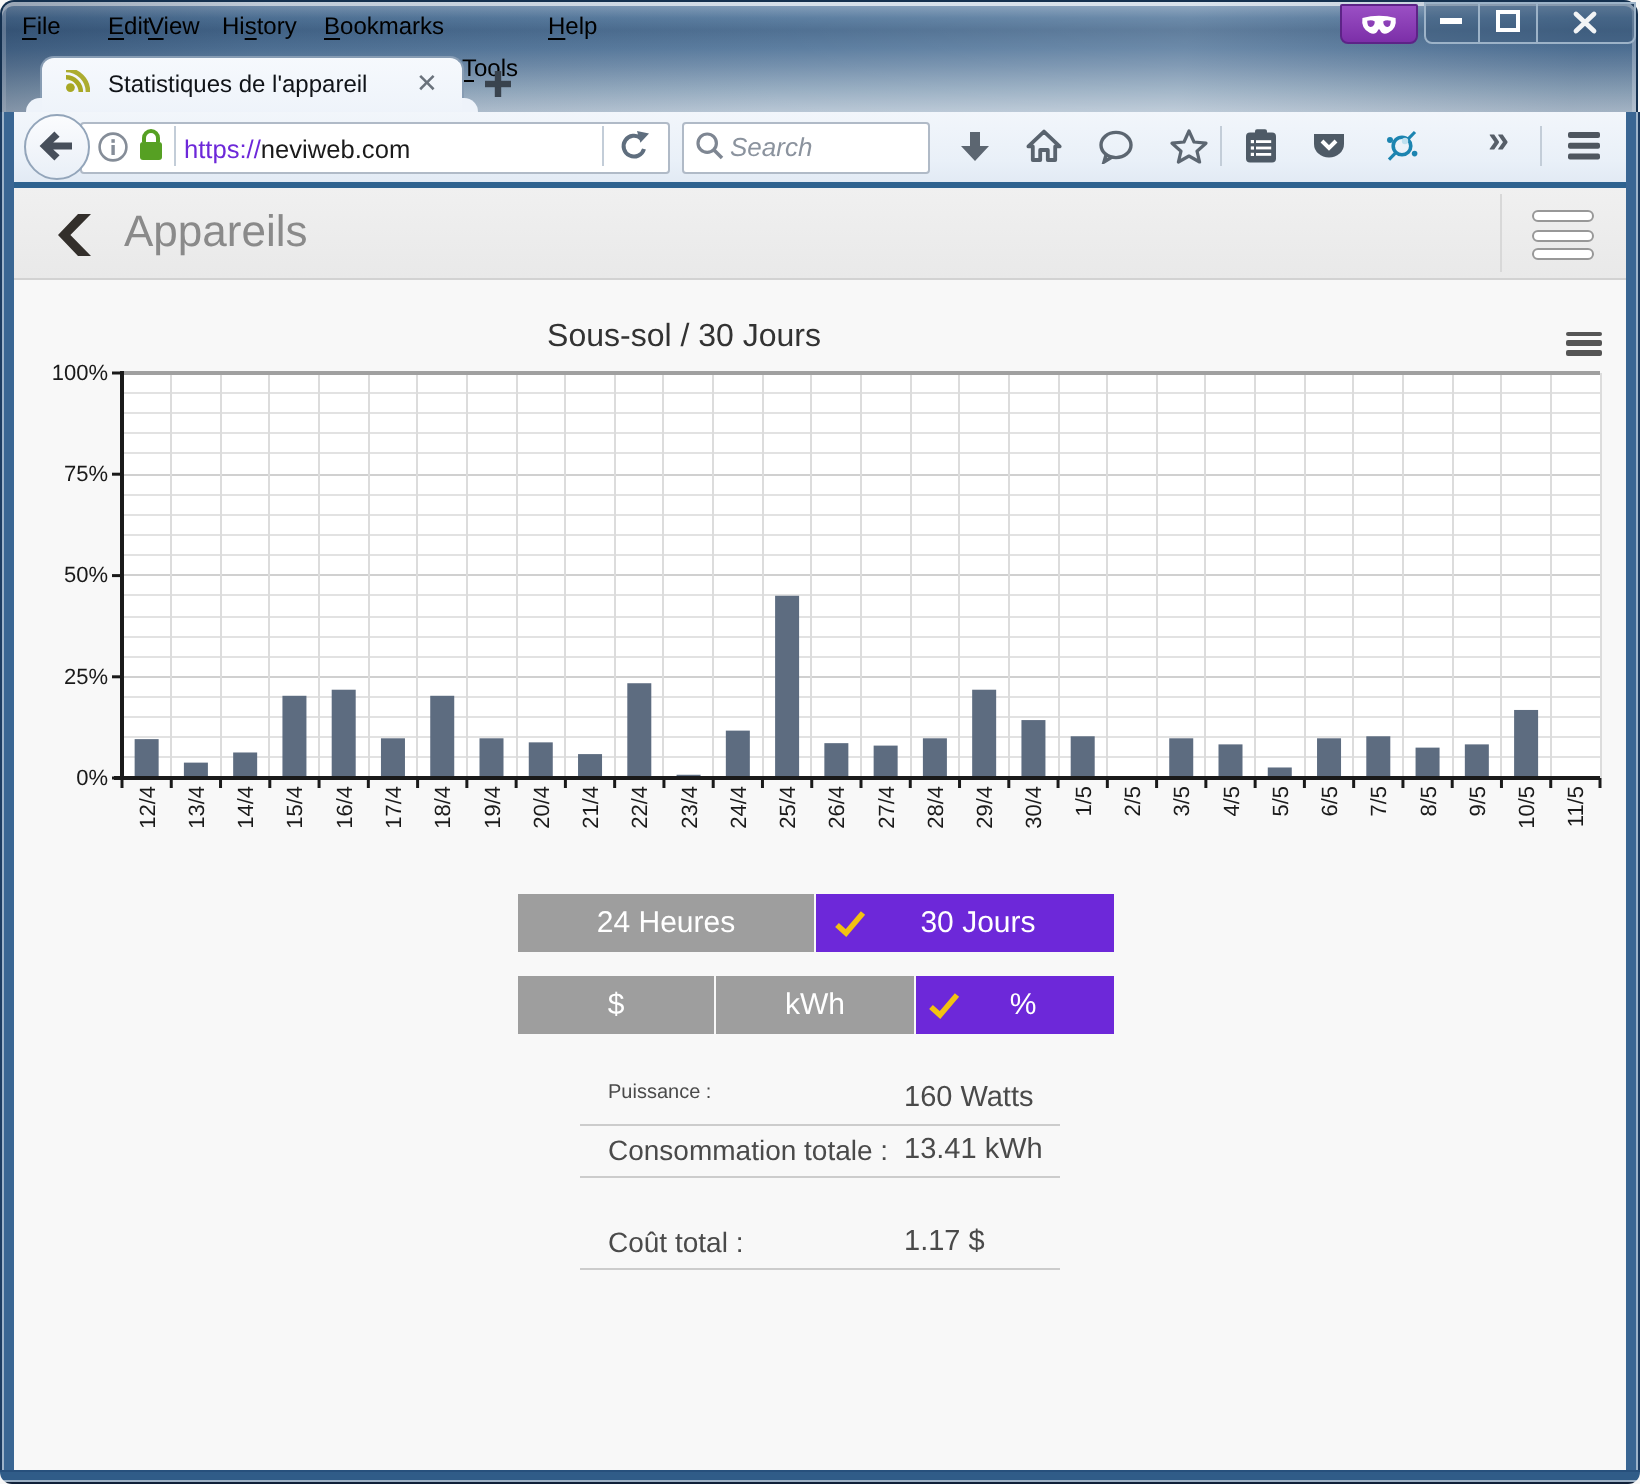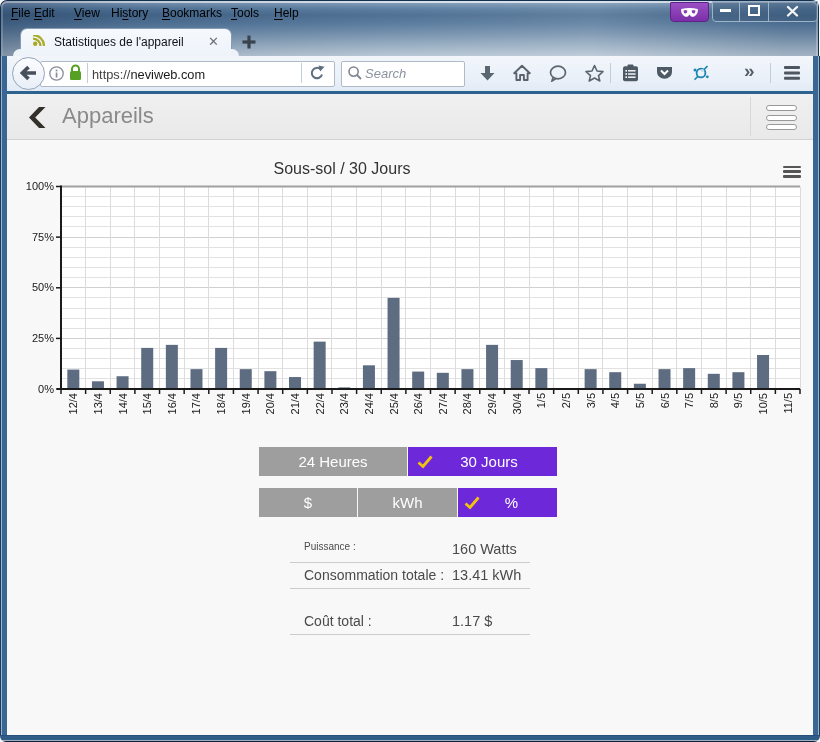--- a/index.html
+++ b/index.html
@@ -49,25 +49,25 @@
 .tv{position:absolute;left:162px;top:5.5px;}
 
 #bleft{left:0;top:56px;width:7px;height:678.5px;background:linear-gradient(90deg,#1c3b60 0 1px,#9db3c9 1px 2px,#3a6693 2px 7px);}
 #bright{left:813px;top:56px;width:7px;height:678.5px;background:linear-gradient(90deg,#3a6693 0 5px,#9db3c9 5px 6px,#1c3b60 6px 7px);}
 #bbottom{left:0;top:734.5px;width:820px;height:7.5px;background:linear-gradient(180deg,#27507c 0 1px,#305c88 1px 5px,#9cb0c4 5px 6px,#102139 6px 7.5px);border-radius:0 0 6px 6px;}
 </style></head>
 <body>
 
 <div class="abs" id="chrome"></div>
 <div class="abs menuitem" style="left:11px;"><span class="mn">F</span>ile</div>
-<div class="abs menuitem" style="left:34px;"><span class="mn">E</span>dit</div>
+<div class="abs menuitem" style="left:54px;"><span class="mn">E</span>dit</div>
 <div class="abs menuitem" style="left:74px;"><span class="mn">V</span>iew</div>
 <div class="abs menuitem" style="left:111px;">Hi<span class="mn">s</span>tory</div>
 <div class="abs menuitem" style="left:162px;"><span class="mn">B</span>ookmarks</div>
-<div class="abs menuitem" style="left:231px;"><span class="mn">T</span>ools</div>
+<div class="abs menuitem" style="left:231px;margin-top:21px;"><span class="mn">T</span>ools</div>
 <div class="abs menuitem" style="left:274px;"><span class="mn">H</span>elp</div>
 <div class="abs" id="maskbtn">
 <svg width="37" height="19" viewBox="0 0 37 19">
       <path fill="#fff" fill-rule="evenodd" d="M10.2 6.0 Q18.5 3.8 26.8 6.0 Q27.6 11.2 23.2 13.4 Q20.3 14.7 19.1 12.2 Q18.5 11.0 17.9 12.2 Q16.7 14.7 13.8 13.4 Q9.4 11.2 10.2 6.0 Z M12.6 7.4 Q14.8 6.6 16.4 7.7 Q16.3 10.1 14.4 10.5 Q12.6 10.6 12.6 7.4 Z M24.4 7.4 Q22.2 6.6 20.6 7.7 Q20.7 10.1 22.6 10.5 Q24.4 10.6 24.4 7.4 Z"></path>
     </svg>
 </div>
 <div class="abs" id="winbtns">
  <div class="wb" style="width:26px;"><svg width="26" height="17">
         <rect x="7" y="7" width="11" height="3" fill="#ffffff"></rect>
       </svg></div>
@@ -102,21 +102,21 @@
 <svg class="abs" style="left:49px;top:65.5px;" width="15" height="15" viewBox="0 0 15 15">
     <circle cx="7.5" cy="7.5" r="6.7" fill="none" stroke="#858d98" stroke-width="1.3"></circle>
     <rect x="6.7" y="6.5" width="1.7" height="5" fill="#858d98"></rect>
     <rect x="6.7" y="3.6" width="1.7" height="1.8" fill="#858d98"></rect>
   </svg>
 <svg class="abs" style="left:69px;top:64px;" width="13" height="17" viewBox="0 0 13 17">
     <path d="M3 7 L3 5 A3.5 3.5 0 0 1 10 5 L10 7" fill="none" stroke="#56a023" stroke-width="2"></path>
     <rect x="1" y="7" width="11" height="9" rx="1.5" fill="#56a023"></rect>
   </svg>
 <div class="abs toolsep" style="left:87px;"></div>
-<div class="abs" id="urltext"><span style="color:#404040;">https://</span>neviweb.com</div>
+<div class="abs" id="urltext"><span style="color:#6d28d9;">https://</span>neviweb.com</div>
 <div class="abs toolsep" style="left:301px;"></div>
 <svg class="abs" style="left:309px;top:65px;" width="16" height="16" viewBox="0 0 16 16">
     <path d="M13 9.5 A5.2 5.2 0 1 1 11.5 4.2" fill="none" stroke="#5f6e7e" stroke-width="2"></path>
     <path d="M9.5 0.5 L15.5 1.8 L11.2 6.4 Z" fill="#5f6e7e"></path>
   </svg>
 <div class="abs" id="searchbox"></div>
 <svg class="abs" style="left:348px;top:66px;" width="14" height="14" viewBox="0 0 14 14">
     <circle cx="5.6" cy="5.6" r="4.6" fill="none" stroke="#7e8692" stroke-width="1.6"></circle>
     <line x1="9" y1="9" x2="13" y2="13" stroke="#7e8692" stroke-width="1.8"></line>
   </svg>

